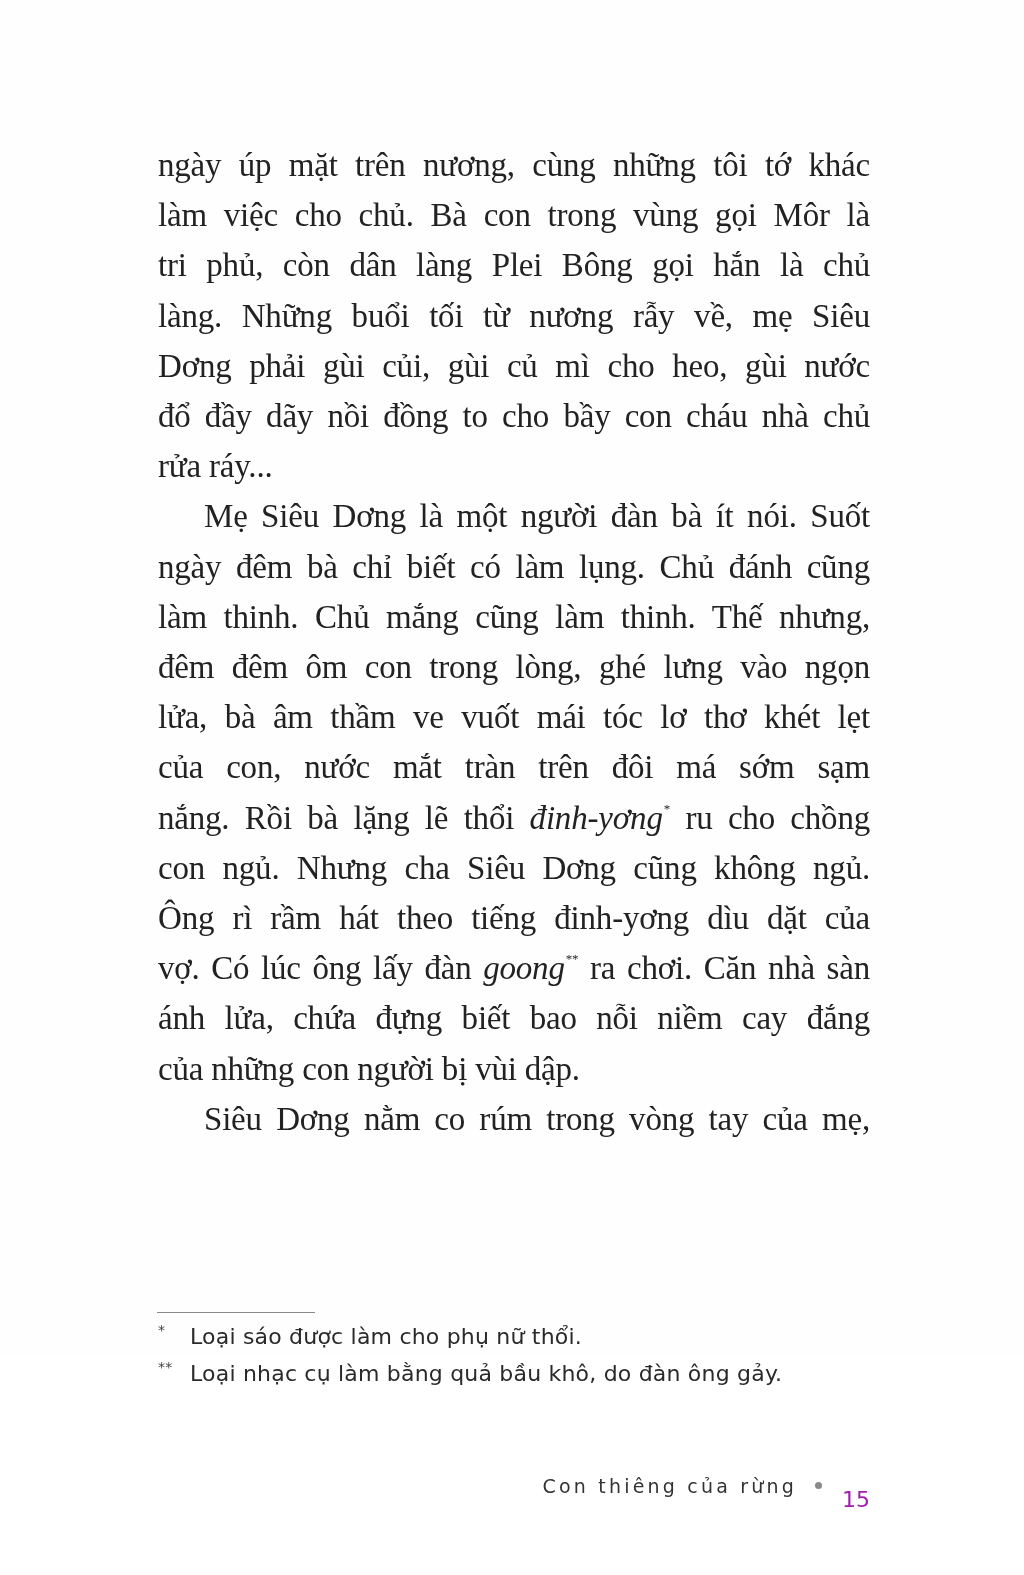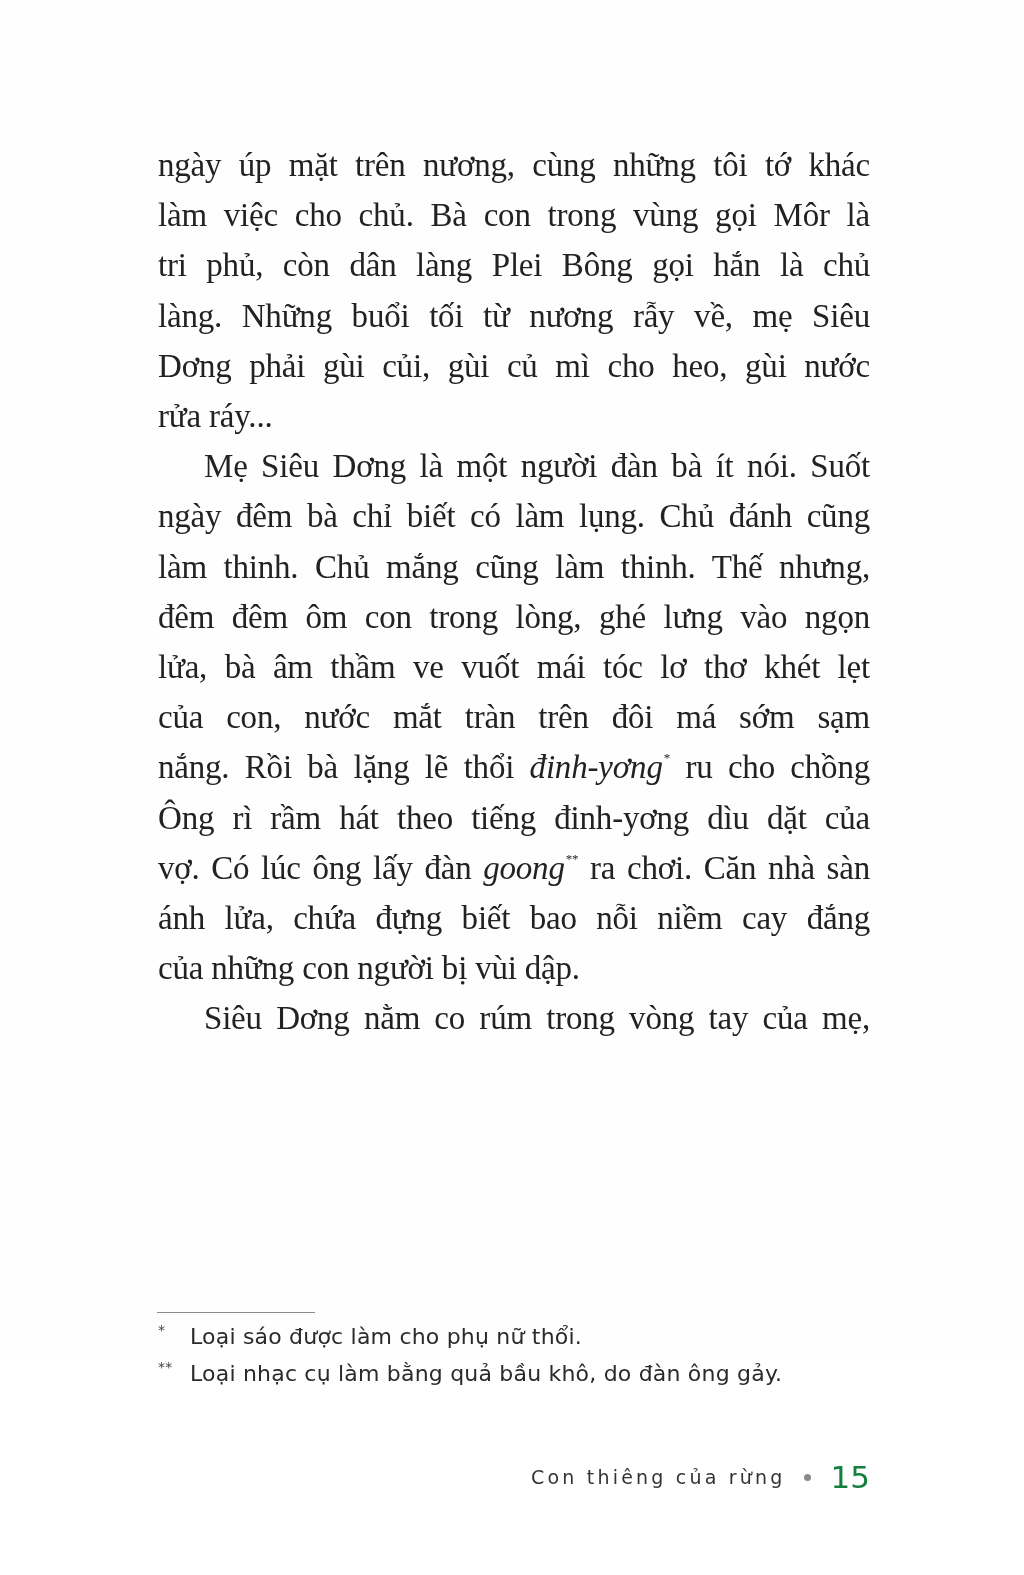--- a/index.html
+++ b/index.html
@@ -104,48 +104,51 @@
     }
     .footer-bullet {
       display: inline-block;
       width: 7px;
       height: 7px;
       border-radius: 50%;
       background: #8a8a8a;
       margin: 0 20px 0 18px;
     }
     .footer-page {
-      font-size: 31px;
-      color: #15803d;
+      font-size: 22px;
+      color: #a21caf;
+      margin-top: 28px;
     }
   </style>
 </head>
 <body>
 
 <div class="page">
 
   <div class="body-text">
 
     <p>
       <span class="line">ngày úp mặt trên nương, cùng những tôi tớ khác</span>
       <span class="line">làm việc cho chủ. Bà con trong vùng gọi Môr là</span>
       <span class="line">tri phủ, còn dân làng Plei Bông gọi hắn là chủ</span>
       <span class="line">làng. Những buổi tối từ nương rẫy về, mẹ Siêu</span>
       <span class="line">Dơng phải gùi củi, gùi củ mì cho heo, gùi nước</span>
+      <span class="line">đổ đầy dãy nồi đồng to cho bầy con cháu nhà chủ</span>
       <span class="line last">rửa ráy...</span>
     </p>
 
     <p>
       <span class="line first-indent">Mẹ Siêu Dơng là một người đàn bà ít nói. Suốt</span>
       <span class="line">ngày đêm bà chỉ biết có làm lụng. Chủ đánh cũng</span>
       <span class="line">làm thinh. Chủ mắng cũng làm thinh. Thế nhưng,</span>
       <span class="line">đêm đêm ôm con trong lòng, ghé lưng vào ngọn</span>
       <span class="line">lửa, bà âm thầm ve vuốt mái tóc lơ thơ khét lẹt</span>
       <span class="line">của con, nước mắt tràn trên đôi má sớm sạm</span>
       <span class="line"><span>nắng. Rồi bà lặng lẽ thổi </span><em>đinh-yơng</em><sup class="fnref">*</sup><span> ru cho chồng</span></span>
+      <span class="line">con ngủ. Nhưng cha Siêu Dơng cũng không ngủ.</span>
       <span class="line">Ông rì rầm hát theo tiếng đinh-yơng dìu dặt của</span>
       <span class="line"><span>vợ. Có lúc ông lấy đàn </span><em>goong</em><sup class="fnref">**</sup><span> ra chơi. Căn nhà sàn</span></span>
       <span class="line">ánh lửa, chứa đựng biết bao nỗi niềm cay đắng</span>
       <span class="line last">của những con người bị vùi dập.</span>
     </p>
 
     <p>
       <span class="line first-indent">Siêu Dơng nằm co rúm trong vòng tay của mẹ,</span>
     </p>
 

